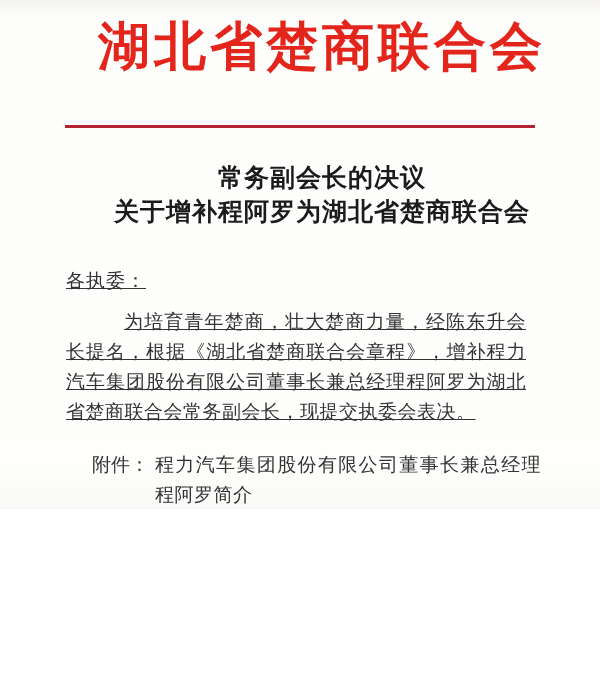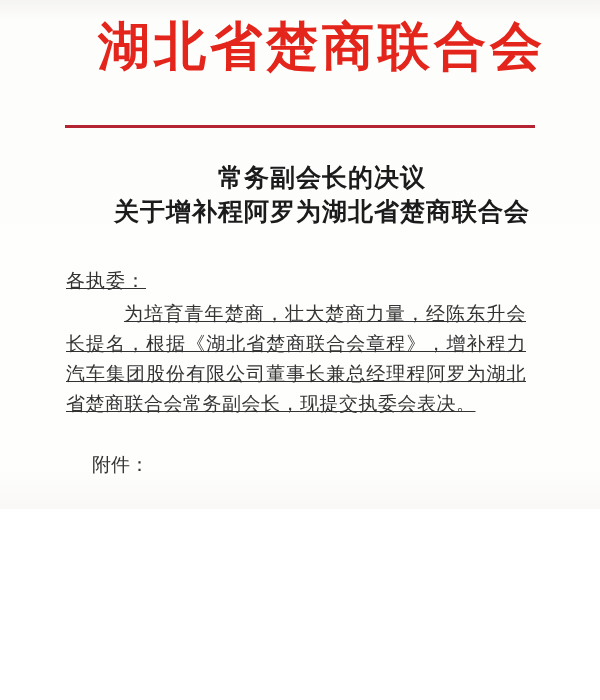--- a/index.html
+++ b/index.html
@@ -35,21 +35,21 @@
   }
   .body-block {
     position:absolute; top:266px; left:66px;
     width:460px;
     font-size:19px; color:#333;
     line-height:30px;
     text-decoration:underline;
   }
   .salutation { letter-spacing:1px; }
   .paragraph {
-    margin-top:3px;
+    margin-top:11px;
     text-indent:58px;
     text-align:justify;
     letter-spacing:0.5px;
   }
   .attachment {
     position:absolute; top:450px; left:92px;
     display:flex;
     font-size:19px; color:#333;
     line-height:30px;
   }
@@ -88,20 +88,21 @@
     <div>关于增补程阿罗为湖北省楚商联合会</div>
   </div>
 
   <div class="body-block">
     <div class="salutation">各执委：</div>
     <div class="paragraph">为培育青年楚商，壮大楚商力量，经陈东升会长提名，根据《湖北省楚商联合会章程》，增补程力汽车集团股份有限公司董事长兼总经理程阿罗为湖北省楚商联合会常务副会长，现提交执委会表决。</div>
   </div>
 
   <div class="attachment">
     <span class="attachment-label">附件：</span>
+    <span class="attachment-text">程力汽车集团股份有限公司董事长兼总经理程阿罗简介</span>
   </div>
 
   <div class="signature-block">
     <div>湖北省楚商联合会</div>
     <div>2021年 12 月 3 日</div>
   </div>
 
   <svg class="seal" viewBox="0 0 160 160" xmlns="http://www.w3.org/2000/svg">
     <defs>
       <path id="sealArc" d="M 72.5,122.3 A 43,43 0 1 1 87.5,122.3" fill="none"></path>

